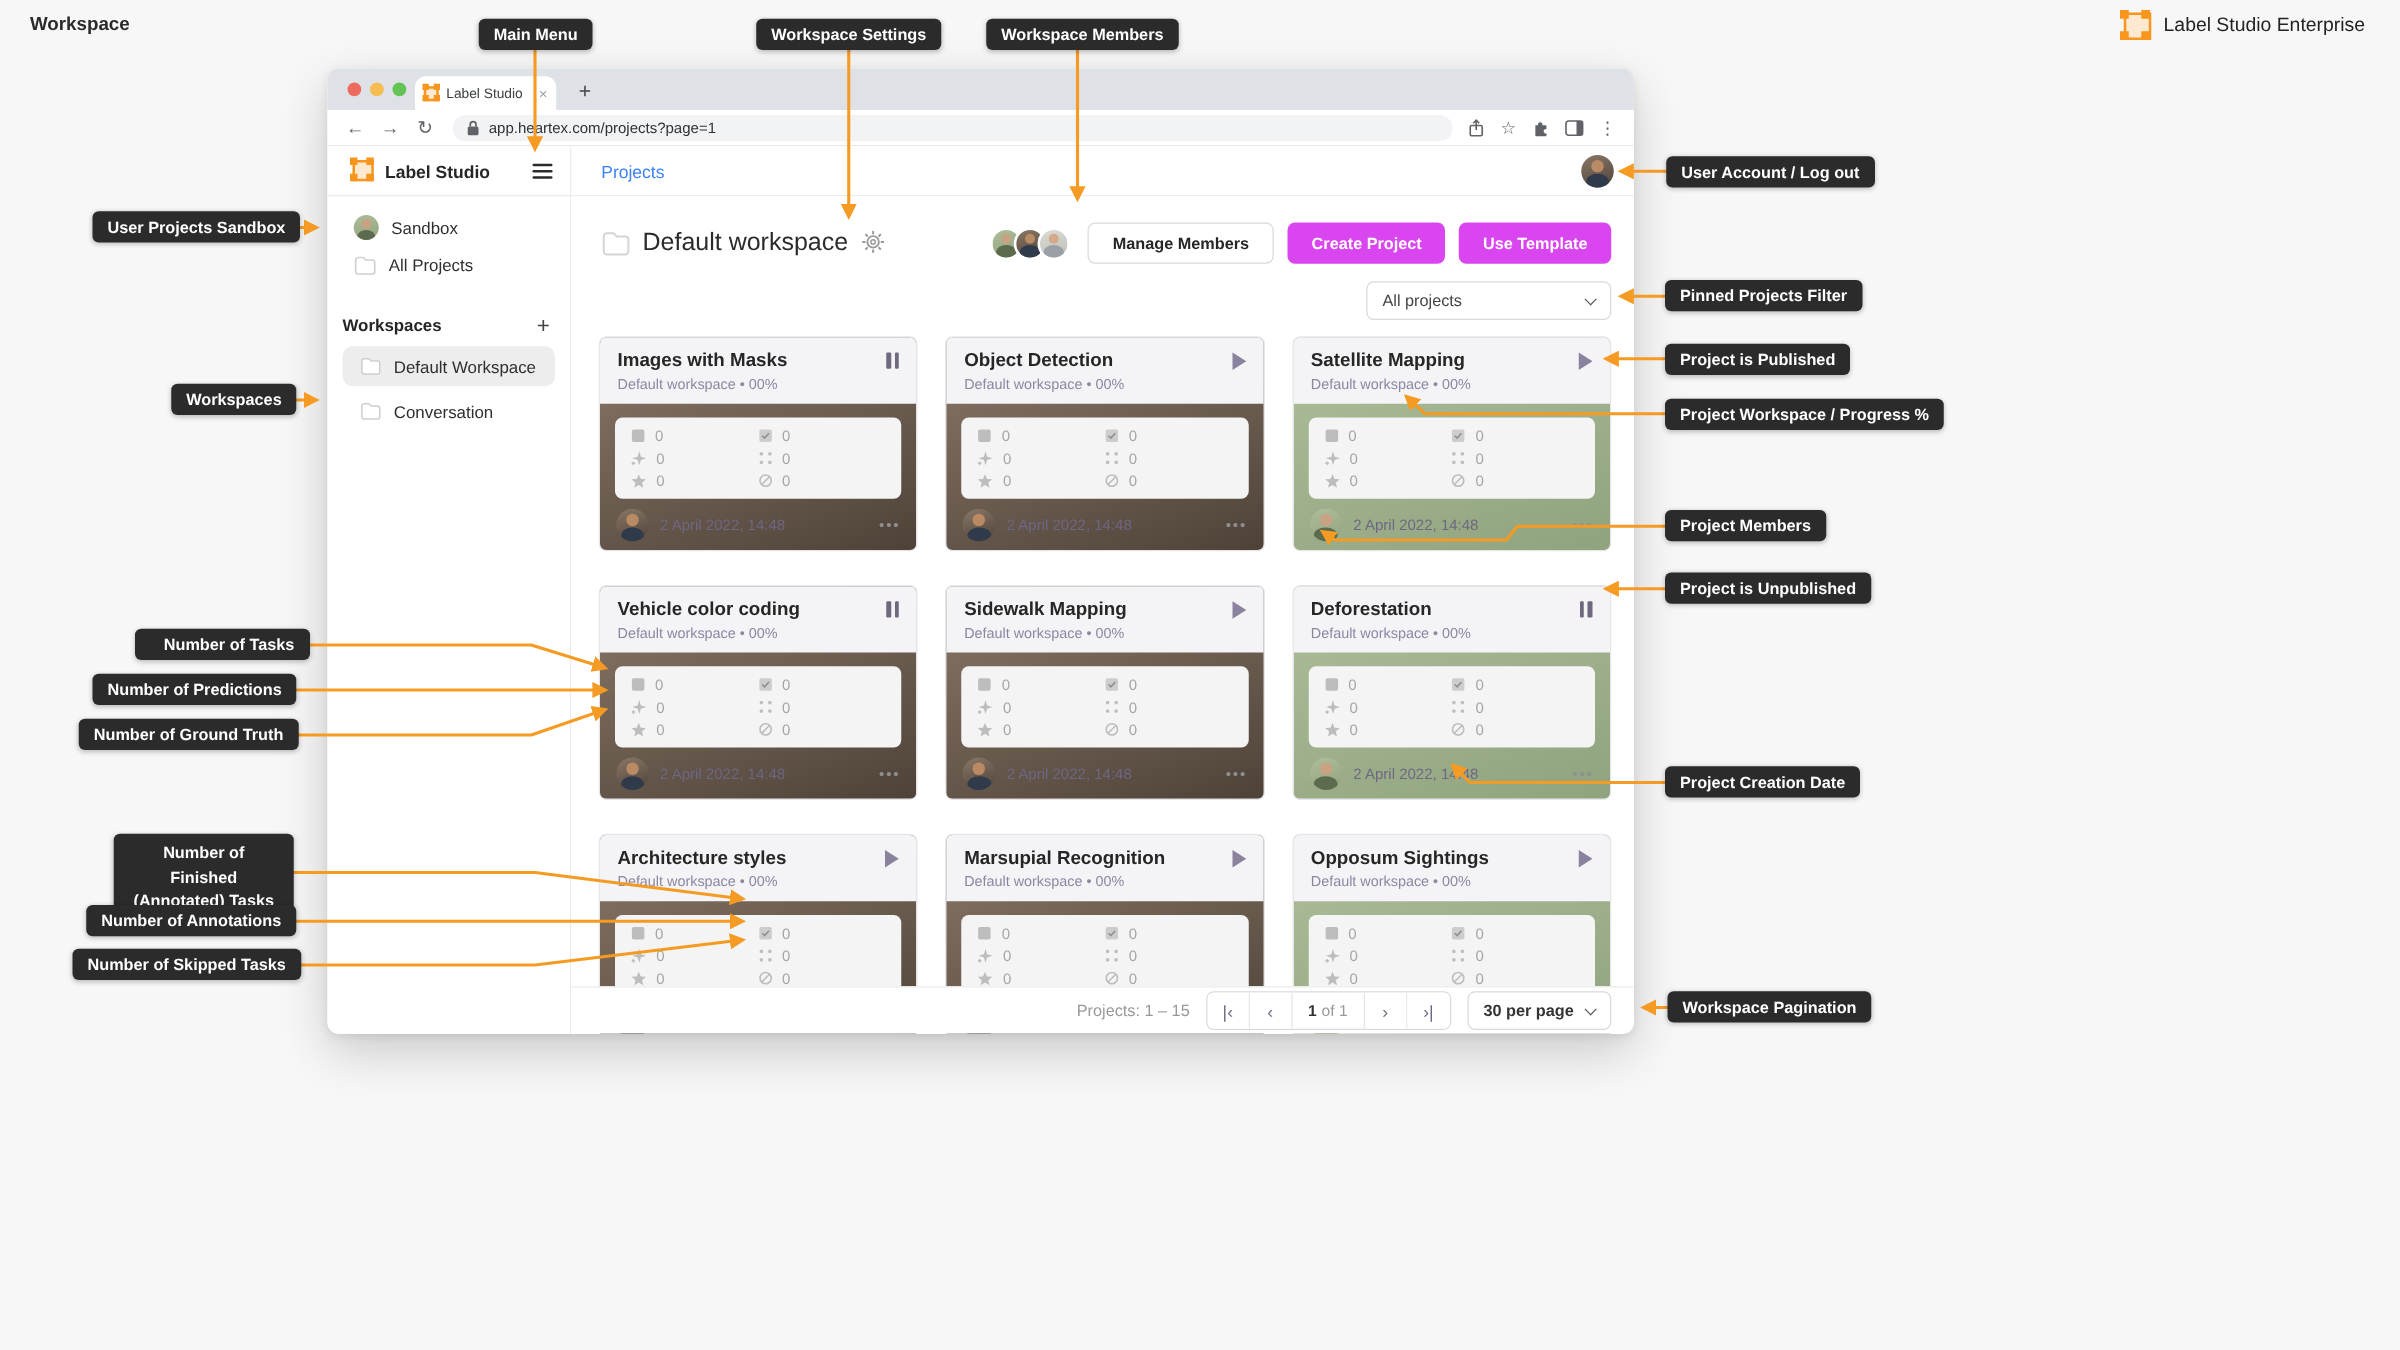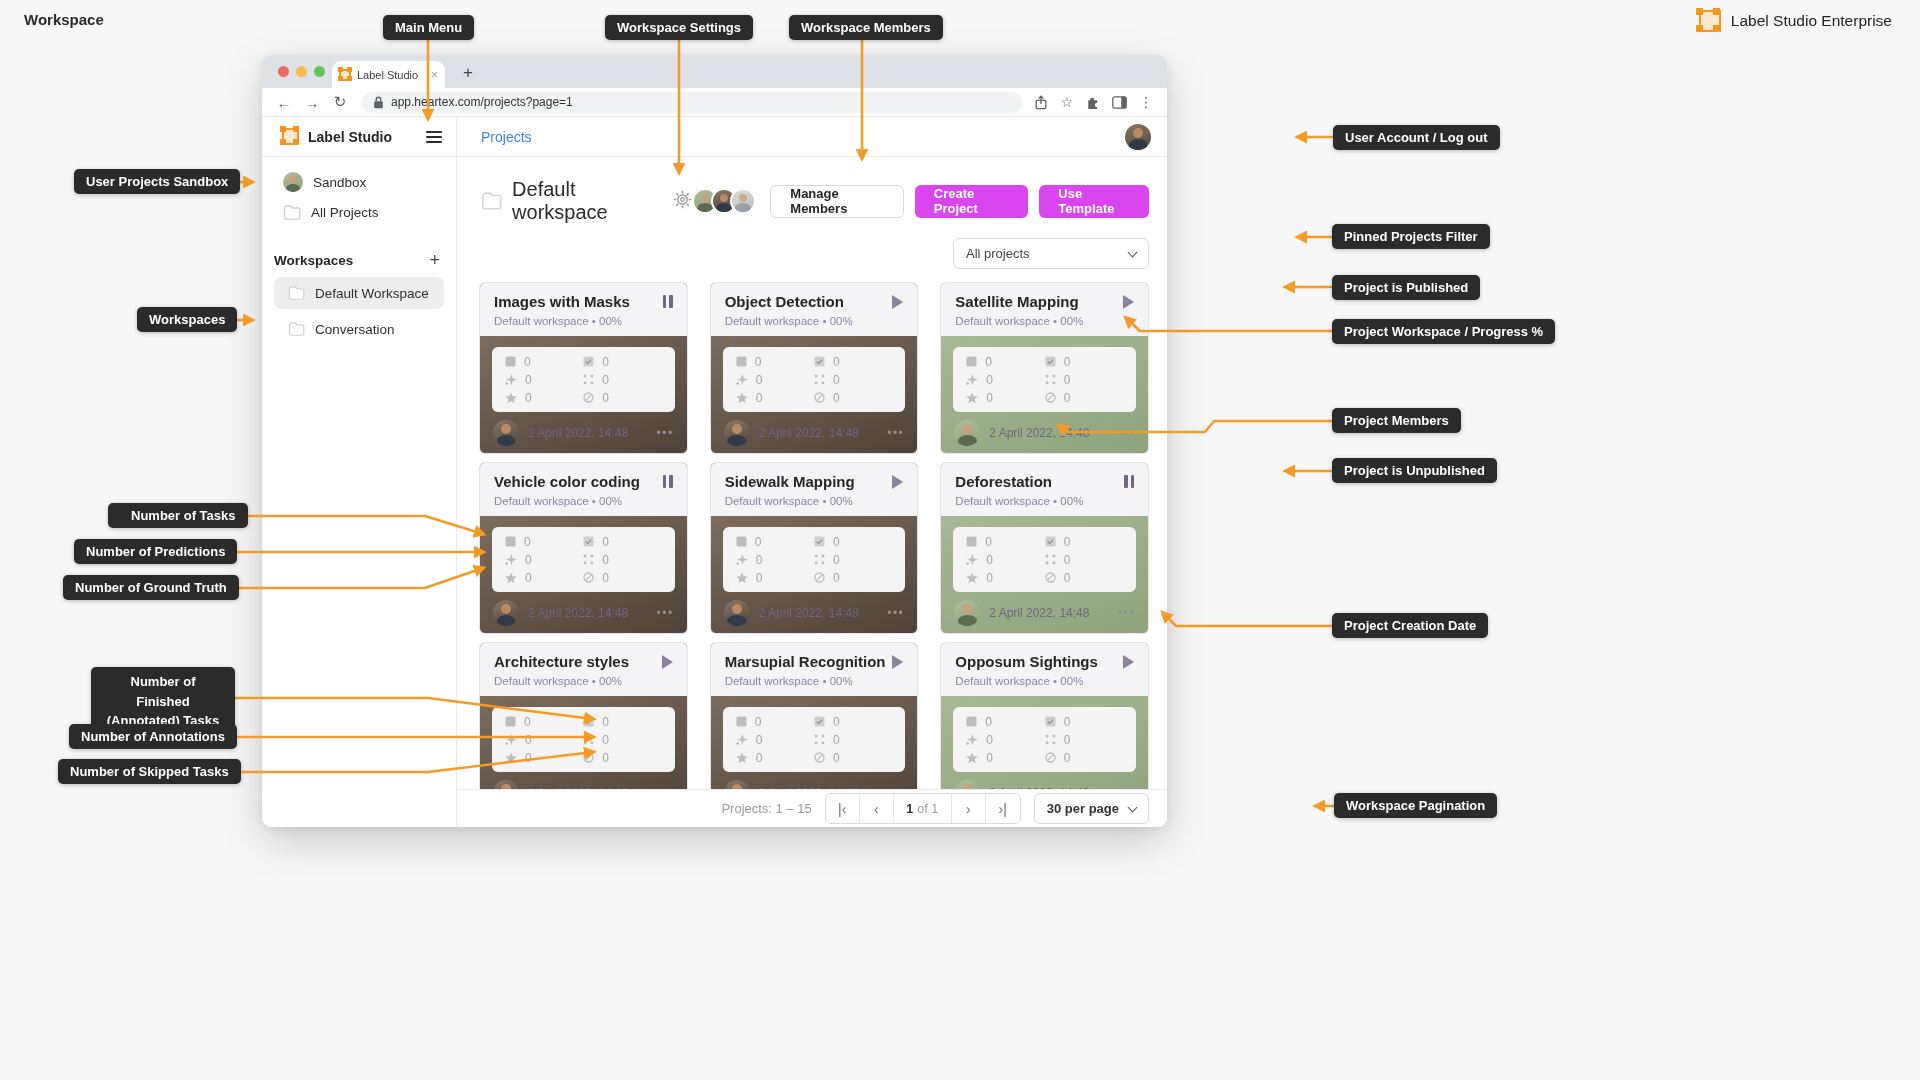--- a/index.html
+++ b/index.html
@@ -15,21 +15,21 @@
   .ls-logo { position:relative; display:inline-block; background:#FCE9CF; border:2px solid #F8951D; }
   .ls-logo::before { content:""; position:absolute; background:#F8951D;
     width:var(--d); height:var(--d);
     top:calc(var(--d) / -2 - 1px); left:calc(var(--d) / -2 - 1px);
     box-shadow: var(--c) 0 0 #F8951D, 0 var(--c) 0 #F8951D, var(--c) var(--c) 0 #F8951D; }
   .logo-lg { --s:22px; --d:7px; --c:calc(var(--s) - var(--d) + 2px); width:var(--s); height:var(--s); }
   .logo-md { --s:17px; --d:6px; --c:calc(var(--s) - var(--d) + 2px); width:var(--s); height:var(--s); }
   .logo-sm { --s:12px; --d:5px; --c:calc(var(--s) - var(--d) + 2px); width:var(--s); height:var(--s); }
 
   
-  .window { position:absolute; left:262px; top:55px; width:905px; height:772px; border-radius:9px;
+  .window { position:absolute; left:262px; top:55px; width:1045px; height:772px; border-radius:9px;
             box-shadow:0 14px 40px rgba(0,0,0,.18), 0 2px 8px rgba(0,0,0,.08); background:#fff; z-index:10; }
   .tabstrip { height:33px; background:#DEE1E6; border-radius:9px 9px 0 0; position:relative; }
   .traffic { position:absolute; top:11px; left:16px; display:flex; gap:7px; }
   .traffic i { width:11px; height:11px; border-radius:50%; display:block; }
   .tl-red{ background:#ED6A5E; } .tl-yellow{ background:#F5BD4F; } .tl-green{ background:#61C454; }
   .tab { position:absolute; left:70px; bottom:0; width:113px; height:27px; background:#fff; border-radius:9px 9px 0 0;
          display:flex; align-items:center; gap:6px; padding:0 7px; }
   .tab-title { flex:1; font-size:11px; color:#3c4043; white-space:nowrap; overflow:hidden; }
   .tab-close { font-size:12px; color:#9aa0a6; }
   .newtab { position:absolute; left:193px; bottom:2px; width:26px; height:26px; display:flex; align-items:center;
@@ -76,21 +76,21 @@
   .btn-plain { background:#fff; border:1px solid #d9d9d9; color:#262626; }
   .btn-blue { background:#d946ef; color:#fff; }
 
   .filter-row { display:flex; justify-content:flex-end; padding:14px 18px 0; }
   .select { width:196px; height:31px; border:1px solid #d9d9d9; border-radius:6px; background:#fff;
             display:flex; align-items:center; padding:0 12px; font-size:13px; color:#454545; }
   .chev { width:7px; height:7px; border-right:1.8px solid #555; border-bottom:1.8px solid #555;
           transform:rotate(45deg); margin-left:auto; margin-top:-3px; }
 
   
-  .grid { margin:13px 18px 0 22px; display:grid; grid-template-columns:repeat(3,1fr); gap:8px 22px; }
+  .grid { margin:13px 18px 0 22px; display:grid; grid-template-columns:repeat(3,1fr); gap:27px 22px; }
   .card { background:#fff; border:1px solid #e7e5ea; border-radius:6px; overflow:hidden; height:172px; }
   .card-head { background:#F4F3F6; padding:10px 14px 9px; }
   .card-title-row { display:flex; align-items:center; }
   .card-title { font-size:15px; font-weight:700; color:#262626; flex:1; }
   .icon-pause { display:flex; gap:3px; }
   .icon-pause i { width:3.5px; height:13px; background:#6F687F; border-radius:1px; display:block; }
   .icon-play { width:0; height:0; border-left:11px solid #8B829D; border-top:7px solid transparent; border-bottom:7px solid transparent; }
   .card-sub { margin-top:5px; font-size:11.5px; color:#8D87A2; }
   .card-stats { margin:11px 12px 0; background:#F4F4F4; border-radius:6px; padding:7px 13px;
                 display:grid; grid-template-columns:1fr 1fr; row-gap:3px; }

